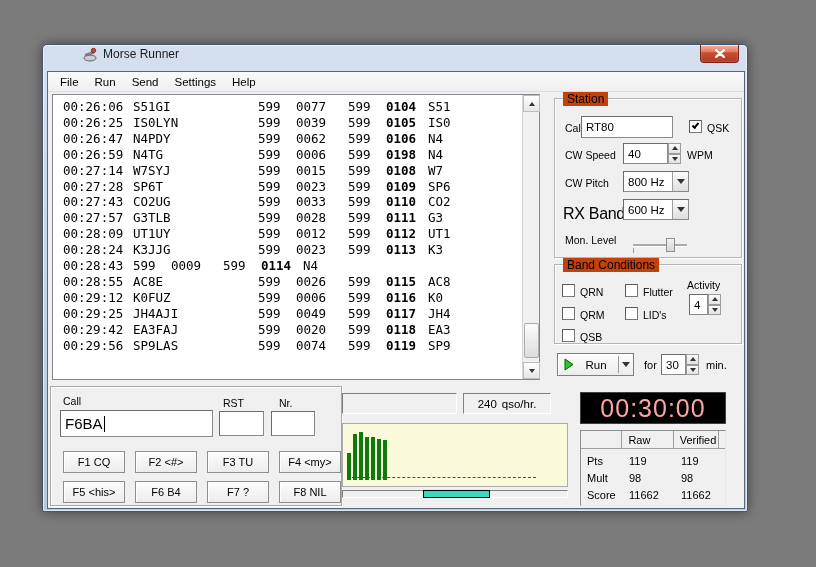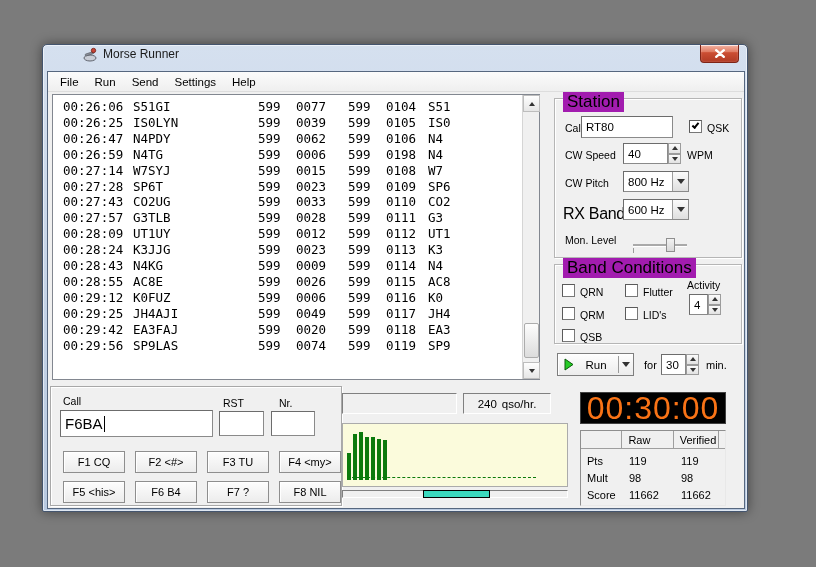--- a/index.html
+++ b/index.html
@@ -30,34 +30,34 @@
     display:flex; align-items:center; padding-left:4px; }
   .menu-item { font-size:11.5px; padding:2px 8px; color:#000; cursor:default; }
 
   
   .logbox { position:absolute; left:4px; top:22px; width:488px; height:286px;
     background:#FFF; border:1px solid #828790; }
   .log-rows { position:absolute; left:0; top:4px; right:18px; bottom:0; overflow:hidden;
     font-family:"DejaVu Sans Mono", monospace; font-size:12.5px; line-height:15.9px; color:#000; }
   .log-row { display:flex; padding-left:10px; white-space:pre; }
   .lc0{width:70px;} .lc1{width:125px;} .lc2{width:38px;} .lc3{width:52px;}
-  .lc4{width:38px;} .lc5{width:42px;} .lc6{flex:1;}
+  .lc4{width:38px;} .lc5{width:42px;font-weight:bold;} .lc6{flex:1;}
 
   .vscroll { position:absolute; top:0; right:0; width:17px; height:100%;
     background:#F0F0F0; border-left:1px solid #D5D5D5; }
   .sb-btn { position:absolute; left:0; width:17px; height:17px; background:linear-gradient(#FEFEFE,#E6E6E6);
     border:1px solid #BDBDBD; display:flex; align-items:center; justify-content:center; }
   .sb-up { top:0; } .sb-down { bottom:0; }
   .sb-thumb { position:absolute; left:1px; top:228px; width:15px; height:35px;
     background:linear-gradient(#FDFDFD,#DCDCDC); border:1px solid #ACACAC; border-radius:2px; }
 
   
   .group { position:absolute; border:1px solid #B5B5B5; box-shadow:inset 1px 1px 0 #FFF, 1px 1px 0 #FFF; }
-  .group-label { position:absolute; top:-7px; left:8px; background:#a21caf; padding:0 4px;
-    font-size:17px; color:#000; white-space:nowrap; }
+  .group-label { position:absolute; top:-7px; left:8px; background:#c2410c; padding:0 4px;
+    font-size:12px; color:#000; white-space:nowrap; }
   .sg { left:506px; top:26px; width:188px; height:160px; }
   .bg { left:506px; top:192px; width:188px; height:80px; }
 
   .lbl { position:absolute; font-size:10.5px; color:#000; white-space:nowrap; }
   .field { position:absolute; background:#FFF; border:1px solid #8A8A8A;
     border-top-color:#6C6C6C; border-left-color:#6C6C6C; font-size:11.5px; color:#000;
     display:flex; align-items:center; padding-left:4px; }
 
   .spin { position:absolute; display:flex; }
   .spin .sp-field { background:#FFF; border:1px solid #8A8A8A; border-top-color:#6C6C6C; border-left-color:#6C6C6C;
@@ -115,21 +115,21 @@
     background:#FBFBDC; border:1px solid #ABABAB; }
   .hist-bars { position:absolute; left:4px; bottom:6px; display:flex; align-items:flex-end; gap:2px; }
   .hbar { width:4px; background:#0C7A0C; }
   .hist-base { position:absolute; left:4px; bottom:8px; width:189px; border-top:1px dashed #0C7A0C; }
   .ptrack { position:absolute; left:294px; top:418px; width:226px; height:8px; }
   .pfill { position:absolute; left:80px; top:-1px; width:67px; height:8px; background:#3CD9BE; border:1px solid #000; }
 
   
   .timer { position:absolute; left:532px; top:320px; width:146px; height:32px; background:#000;
     border:1px solid #404040; display:flex; align-items:center; justify-content:center; }
-  .timer-text { color:#f97316; font-size:32px; letter-spacing:1px; }
+  .timer-text { color:#fca5a5; font-size:25px; letter-spacing:1px; }
 
   .score { position:absolute; left:532px; top:358px; width:146px; height:76px;
     background:#F0F0F0; border:1px solid #8E8E8E; border-bottom-color:#E8E8E8; border-right-color:#E8E8E8;
     font-size:11px; }
   .sc-head { display:flex; height:18px; border-bottom:1px solid #9E9E9E;justify-content:space-between; }
   .sc-head .c { display:flex; align-items:center; padding-left:6px; border-right:1px solid #9E9E9E; }
   .sc-c0{width:42px;} .sc-c1{width:52px;} .sc-c2{width:46px;} .sc-c3{flex:1; border-right:none !important;}
   .sc-row { display:flex; height:17px; align-items:center; }
   .sc-row .c { padding-left:6px; }
   .sc-row .sc-c0 { padding-left:6px; }
@@ -169,21 +169,21 @@
             <div class="log-row"><span class="lc0">00:26:06</span><span class="lc1">S51GI</span><span class="lc2">599</span><span class="lc3">0077</span><span class="lc4">599</span><span class="lc5">0104</span><span class="lc6">S51</span></div>
             <div class="log-row"><span class="lc0">00:26:25</span><span class="lc1">IS0LYN</span><span class="lc2">599</span><span class="lc3">0039</span><span class="lc4">599</span><span class="lc5">0105</span><span class="lc6">IS0</span></div>
             <div class="log-row"><span class="lc0">00:26:47</span><span class="lc1">N4PDY</span><span class="lc2">599</span><span class="lc3">0062</span><span class="lc4">599</span><span class="lc5">0106</span><span class="lc6">N4</span></div>
             <div class="log-row"><span class="lc0">00:26:59</span><span class="lc1">N4TG</span><span class="lc2">599</span><span class="lc3">0006</span><span class="lc4">599</span><span class="lc5">0198</span><span class="lc6">N4</span></div>
             <div class="log-row"><span class="lc0">00:27:14</span><span class="lc1">W7SYJ</span><span class="lc2">599</span><span class="lc3">0015</span><span class="lc4">599</span><span class="lc5">0108</span><span class="lc6">W7</span></div>
             <div class="log-row"><span class="lc0">00:27:28</span><span class="lc1">SP6T</span><span class="lc2">599</span><span class="lc3">0023</span><span class="lc4">599</span><span class="lc5">0109</span><span class="lc6">SP6</span></div>
             <div class="log-row"><span class="lc0">00:27:43</span><span class="lc1">CO2UG</span><span class="lc2">599</span><span class="lc3">0033</span><span class="lc4">599</span><span class="lc5">0110</span><span class="lc6">CO2</span></div>
             <div class="log-row"><span class="lc0">00:27:57</span><span class="lc1">G3TLB</span><span class="lc2">599</span><span class="lc3">0028</span><span class="lc4">599</span><span class="lc5">0111</span><span class="lc6">G3</span></div>
             <div class="log-row"><span class="lc0">00:28:09</span><span class="lc1">UT1UY</span><span class="lc2">599</span><span class="lc3">0012</span><span class="lc4">599</span><span class="lc5">0112</span><span class="lc6">UT1</span></div>
             <div class="log-row"><span class="lc0">00:28:24</span><span class="lc1">K3JJG</span><span class="lc2">599</span><span class="lc3">0023</span><span class="lc4">599</span><span class="lc5">0113</span><span class="lc6">K3</span></div>
-            <div class="log-row"><span class="lc0">00:28:43</span><span class="lc1">N4KG</span><span class="lc2">599</span><span class="lc3">0009</span><span class="lc4">599</span><span class="lc5">0114</span><span class="lc6">N4</span></div>
+            <div class="log-row"><span class="lc0">00:28:43</span><span class="lc2">599</span><span class="lc3">0009</span><span class="lc4">599</span><span class="lc5">0114</span><span class="lc6">N4</span></div>
             <div class="log-row"><span class="lc0">00:28:55</span><span class="lc1">AC8E</span><span class="lc2">599</span><span class="lc3">0026</span><span class="lc4">599</span><span class="lc5">0115</span><span class="lc6">AC8</span></div>
             <div class="log-row"><span class="lc0">00:29:12</span><span class="lc1">K0FUZ</span><span class="lc2">599</span><span class="lc3">0006</span><span class="lc4">599</span><span class="lc5">0116</span><span class="lc6">K0</span></div>
             <div class="log-row"><span class="lc0">00:29:25</span><span class="lc1">JH4AJI</span><span class="lc2">599</span><span class="lc3">0049</span><span class="lc4">599</span><span class="lc5">0117</span><span class="lc6">JH4</span></div>
             <div class="log-row"><span class="lc0">00:29:42</span><span class="lc1">EA3FAJ</span><span class="lc2">599</span><span class="lc3">0020</span><span class="lc4">599</span><span class="lc5">0118</span><span class="lc6">EA3</span></div>
             <div class="log-row"><span class="lc0">00:29:56</span><span class="lc1">SP9LAS</span><span class="lc2">599</span><span class="lc3">0074</span><span class="lc4">599</span><span class="lc5">0119</span><span class="lc6">SP9</span></div>
           </div>
         <div class="vscroll">
           <div class="sb-btn sb-up">
               <div class="tri-up"></div>
             </div>

